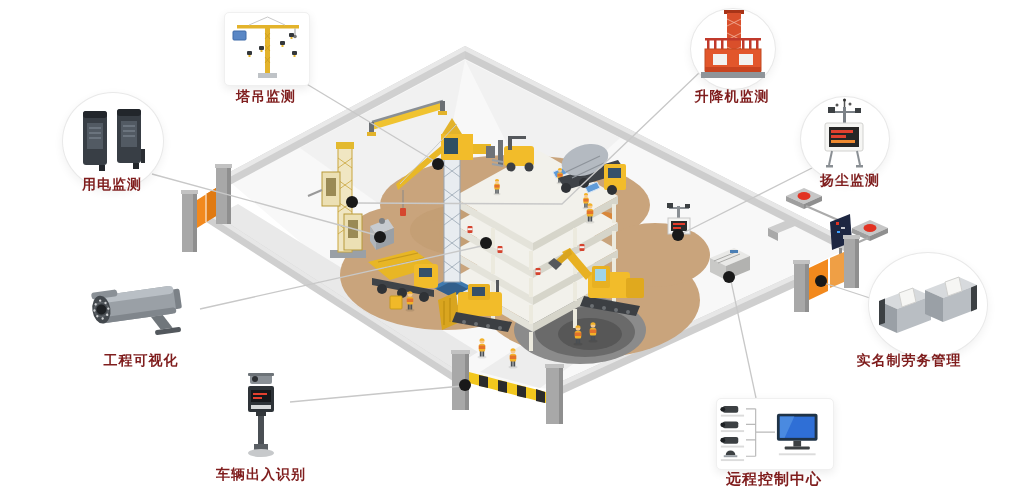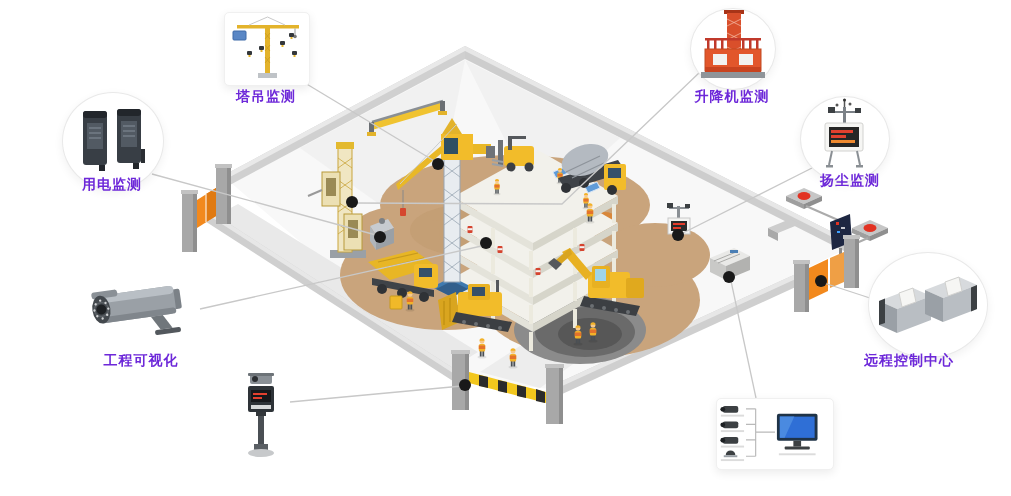--- a/index.html
+++ b/index.html
@@ -4,21 +4,21 @@
 <style>
   html,body{margin:0;padding:0;background:#fff;}
   #stage{position:relative;width:1011px;height:496px;background:#fff;overflow:hidden;
          font-family:"Liberation Sans","DejaVu Sans",sans-serif;}
   #scene{position:absolute;left:0;top:0;}
   .callout{position:absolute;}
   .card{background:#fff;border:1px solid #f0f0f0;border-radius:5px;
         box-shadow:0 3px 10px rgba(0,0,0,.08);}
   .circle{background:#fff;border:1px solid #e9e9e9;border-radius:50%;
           box-shadow:0 3px 10px rgba(0,0,0,.06);}
-  .lbl{position:absolute;font-weight:bold;font-size:14px;color:#6d28d9;
+  .lbl{position:absolute;font-weight:bold;font-size:14px;color:#7f1d1d;
        letter-spacing:1px;text-align:center;white-space:nowrap;}
   .ic{display:block;}
 </style>
 </head>
 <body>
 
 <div id="stage">
 
 <svg id="scene" width="1011" height="496" viewBox="0 0 1011 496">
   <defs>
@@ -437,20 +437,21 @@
     <rect x="14" y="14" width="26" height="26" rx="2" fill="#2e3338"></rect>
     <rect x="17" y="18" width="20" height="12" fill="#16181b"></rect>
     <rect x="19" y="21" width="14" height="2" fill="#e2402e"></rect>
     <rect x="19" y="25" width="9" height="2" fill="#e2402e"></rect>
     <rect x="17" y="33" width="20" height="4" fill="#d7d9da"></rect>
     <rect x="22" y="40" width="10" height="4" fill="#33373b"></rect>
     <rect x="24" y="44" width="6" height="30" fill="#4a4f54"></rect>
     <rect x="20" y="72" width="14" height="8" fill="#5a5f64"></rect>
     <ellipse cx="27" cy="81" rx="13" ry="4" fill="#c7c9cb"></ellipse>
   </svg>
+  <div class="lbl" style="left:-33px;top:94px;width:120px;">车辆出入识别</div>
 </div>
 
 <div class="callout" style="left:690px;top:8px;width:84px;height:80px;text-decoration:underline;">
   <div class="circle" style="width:84px;height:80px;">
     <svg class="ic" width="84" height="80" viewBox="0 0 84 80">
       <rect x="33" y="1" width="20" height="4" fill="#a83418"></rect>
       <rect x="36" y="4" width="14" height="58" fill="#d94f2b"></rect>
       <path d="M36,10 l14,7 M50,10 l-14,7 M36,24 l14,7 M50,24 l-14,7 M36,38 l14,7 M50,38 l-14,7 M36,52 l14,7 M50,52 l-14,7" stroke="#f3b49e" stroke-width="0.8"></path>
       <rect x="14" y="29" width="56" height="2.5" fill="#c0392b"></rect>
       <g fill="#c0392b">
@@ -508,21 +509,21 @@
       </g>
       <g transform="translate(46,-11)">
         <polygon points="10,48 44,35 62,43 28,56" fill="#d7dadd"></polygon>
         <polygon points="10,48 28,56 28,80 10,72" fill="#9aa0a6"></polygon>
         <polygon points="28,56 62,43 62,67 28,80" fill="#b9bec3"></polygon>
         <polygon points="56,45.5 62,43 62,67 56,69.5" fill="#3c4043"></polygon>
         <polygon points="30,40 44,35 47,49 33,54" fill="#f6f6f4" stroke="#d0d0ce" stroke-width="1"></polygon>
       </g>
     </svg>
   </div>
-  <div class="lbl" style="left:-19px;top:100px;width:120px;">远程控制中心</div>
+  <div class="lbl" style="left:-19px;top:100px;width:120px;">实名制劳务管理</div>
 </div>
 
 <div class="callout" style="left:716px;top:398px;width:116px;height:70px;">
   <div class="card" style="width:116px;height:70px;">
     <svg class="ic" width="116" height="70" viewBox="0 0 120 70">
       <g>
         <rect x="6" y="6" width="16" height="7" rx="2" fill="#3c4043"></rect>
             <circle cx="6" cy="9.5" r="2.5" fill="#1d2023"></circle>
         <rect x="4" y="15" width="24" height="2" fill="#dcdcdc"></rect>
         <rect x="6" y="22" width="16" height="7" rx="2" fill="#3c4043"></rect>
@@ -537,15 +538,16 @@
       </g>
       <path d="M30,9 H40 M30,25 H40 M30,41 H40 M30,58 H40 M40,9 V58 M40,33 H60" stroke="#b9b9b9" stroke-width="1.2" fill="none"></path>
       <rect x="62" y="14" width="42" height="28" rx="2" fill="#1f3347"></rect>
       <rect x="65" y="17" width="36" height="22" fill="#2f6fd6"></rect>
       <polygon points="65,17 80,17 70,39 65,39" fill="#4a8ae0"></polygon>
       <rect x="79" y="42" width="8" height="6" fill="#3c4043"></rect>
       <rect x="70" y="48" width="26" height="3" rx="1" fill="#3c4043"></rect>
       <rect x="64" y="55" width="38" height="2" fill="#dcdcdc"></rect>
     </svg>
   </div>
+  <div class="lbl" style="left:-9px;top:72px;width:134px;font-size:15px;">远程控制中心</div>
 </div>
 
 </div>
 
 </body></html>

